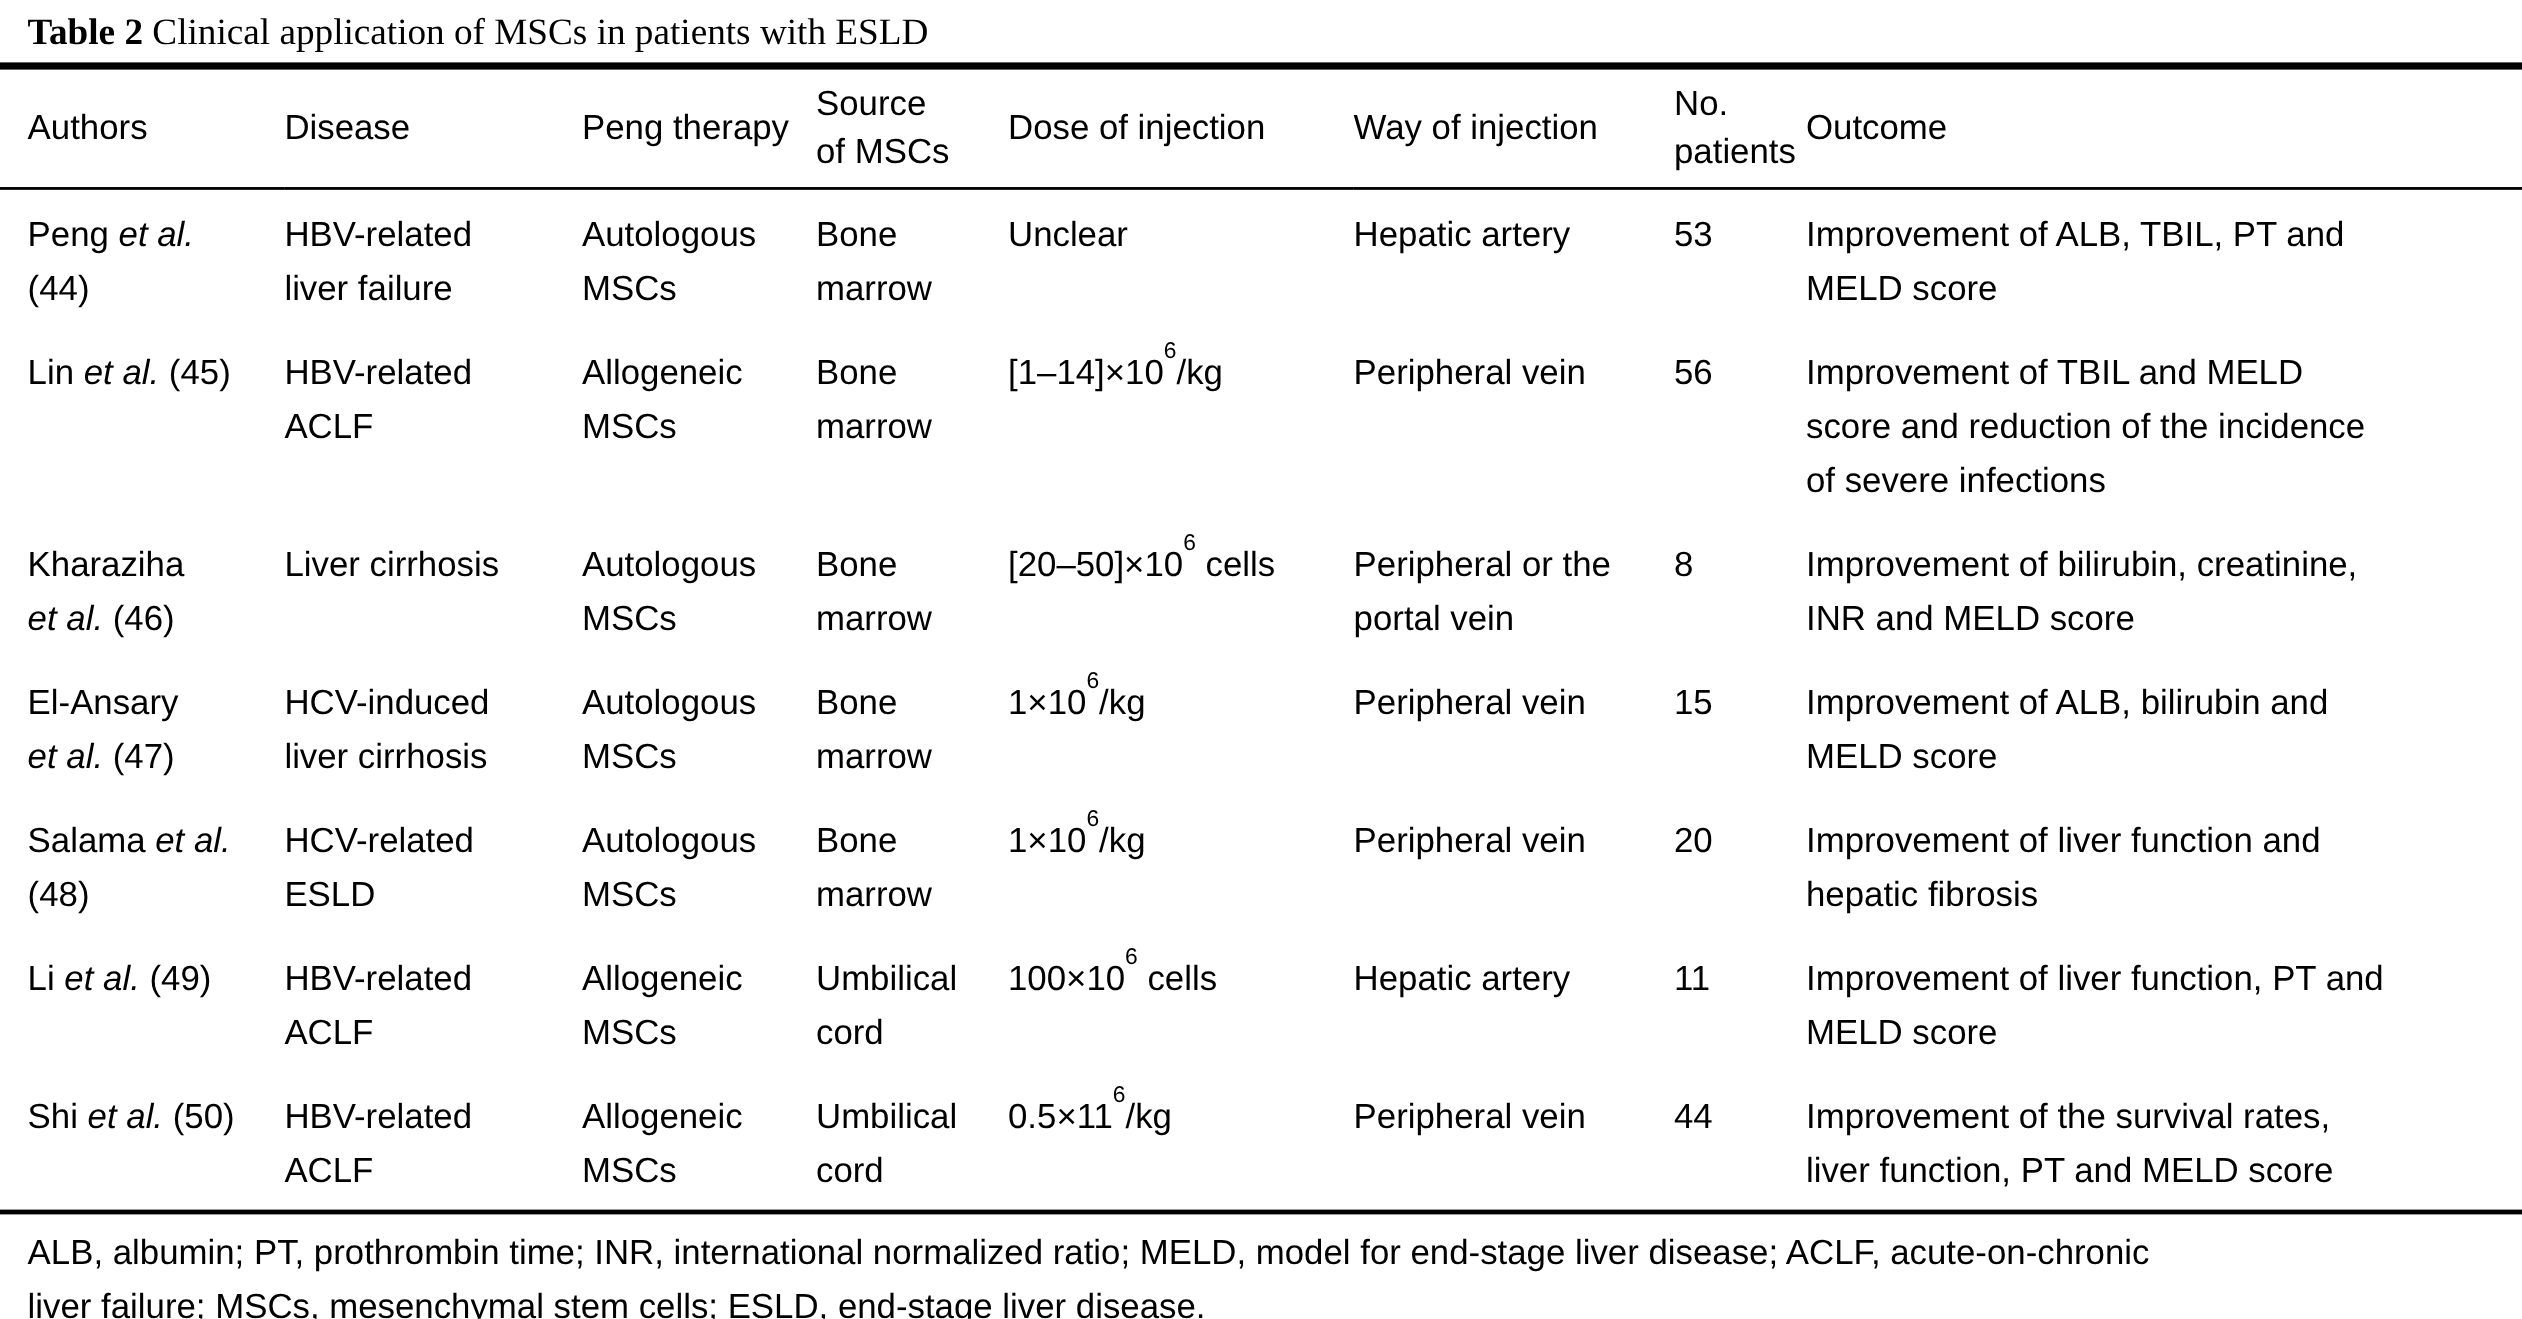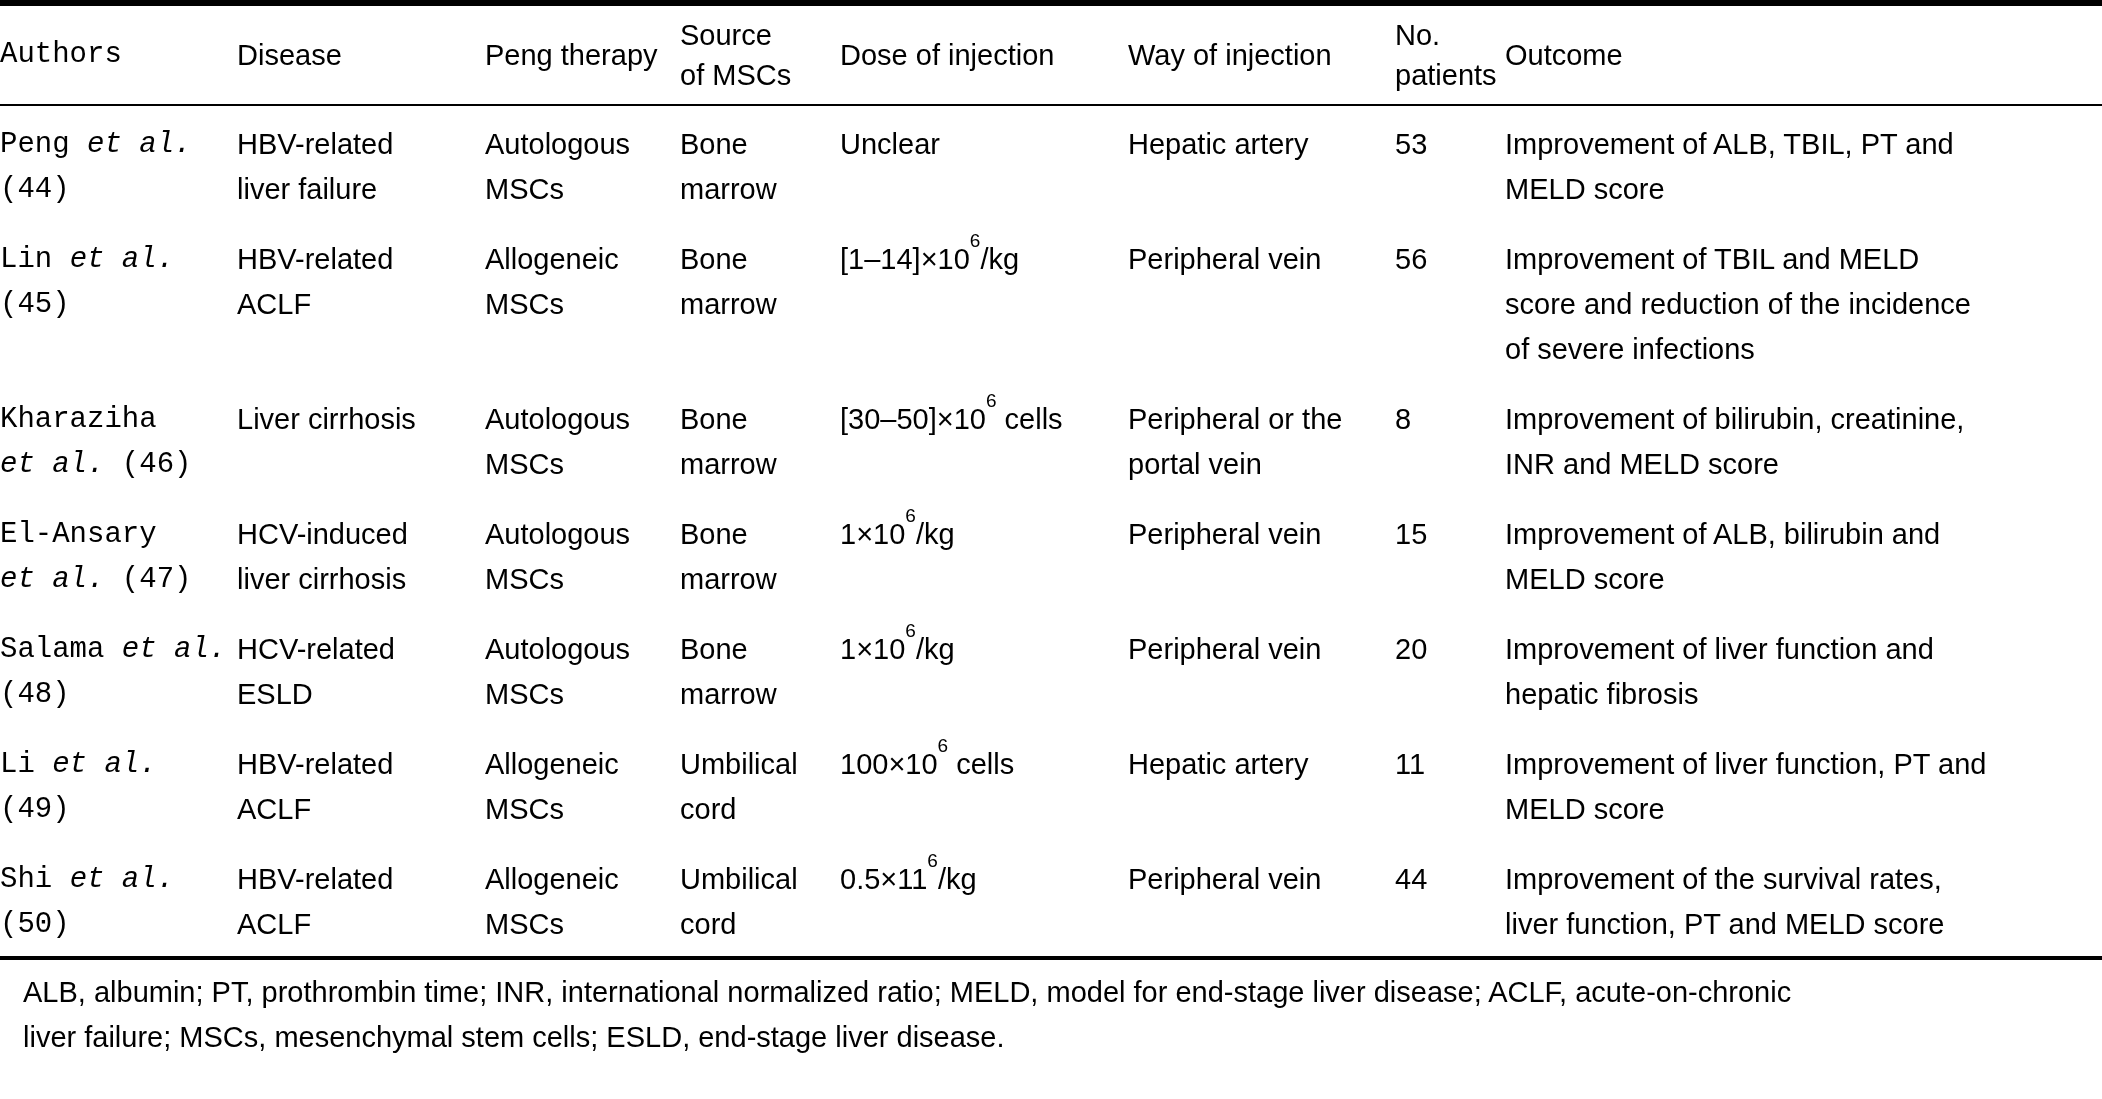--- a/index.html
+++ b/index.html
@@ -55,21 +55,21 @@
     white-space: pre-line;
     height: 80px;
   }
   td {
     vertical-align: top;
     padding: 16px 8px 9px 0;
     line-height: 45px;
     white-space: pre-line;
   }
   th:first-child, td:first-child {
-    font-family: Liberation Mono, monospace;
+    padding-left: 23px;
   }
   .center {
     text-align: left;
   }
   .italic {
     font-style: italic;
   }
   sup.exp {
     font-size: 19px;
     line-height: 0;
@@ -81,20 +81,23 @@
     line-height: 45px;
     padding: 10px 10px 0 23px;
     white-space: pre-line;
   }
 </style>
 </head>
 <body>
 
 <div class="page">
 
+  <div class="table-title">
+    <span class="title-label">Table 2</span><span> Clinical application of MSCs in patients with ESLD</span>
+  </div>
 
   <div class="rule-top"></div>
 
   <table class="main-table">
     <colgroup>
       <col style="width:237px">
         <col style="width:248px">
         <col style="width:195px">
         <col style="width:160px">
       <col style="width:288px">
@@ -151,21 +154,21 @@
       </tr>
 
       <tr>
         <td><span>Kharaziha
 </span><span class="italic">et al.</span><span> (46)</span></td>
         <td>Liver cirrhosis</td>
         <td>Autologous
 MSCs</td>
         <td>Bone
 marrow</td>
-        <td><span>[30–50]×10</span><sup class="exp">6</sup><span> cells</span></td>
+        <td><span>[20–50]×10</span><sup class="exp">6</sup><span> cells</span></td>
         <td>Peripheral or the
 portal vein</td>
         <td class="center">8</td>
         <td>Improvement of bilirubin, creatinine,
 INR and MELD score</td>
       </tr>
 
       <tr>
         <td><span>El-Ansary
 </span><span class="italic">et al.</span><span> (47)</span></td>

